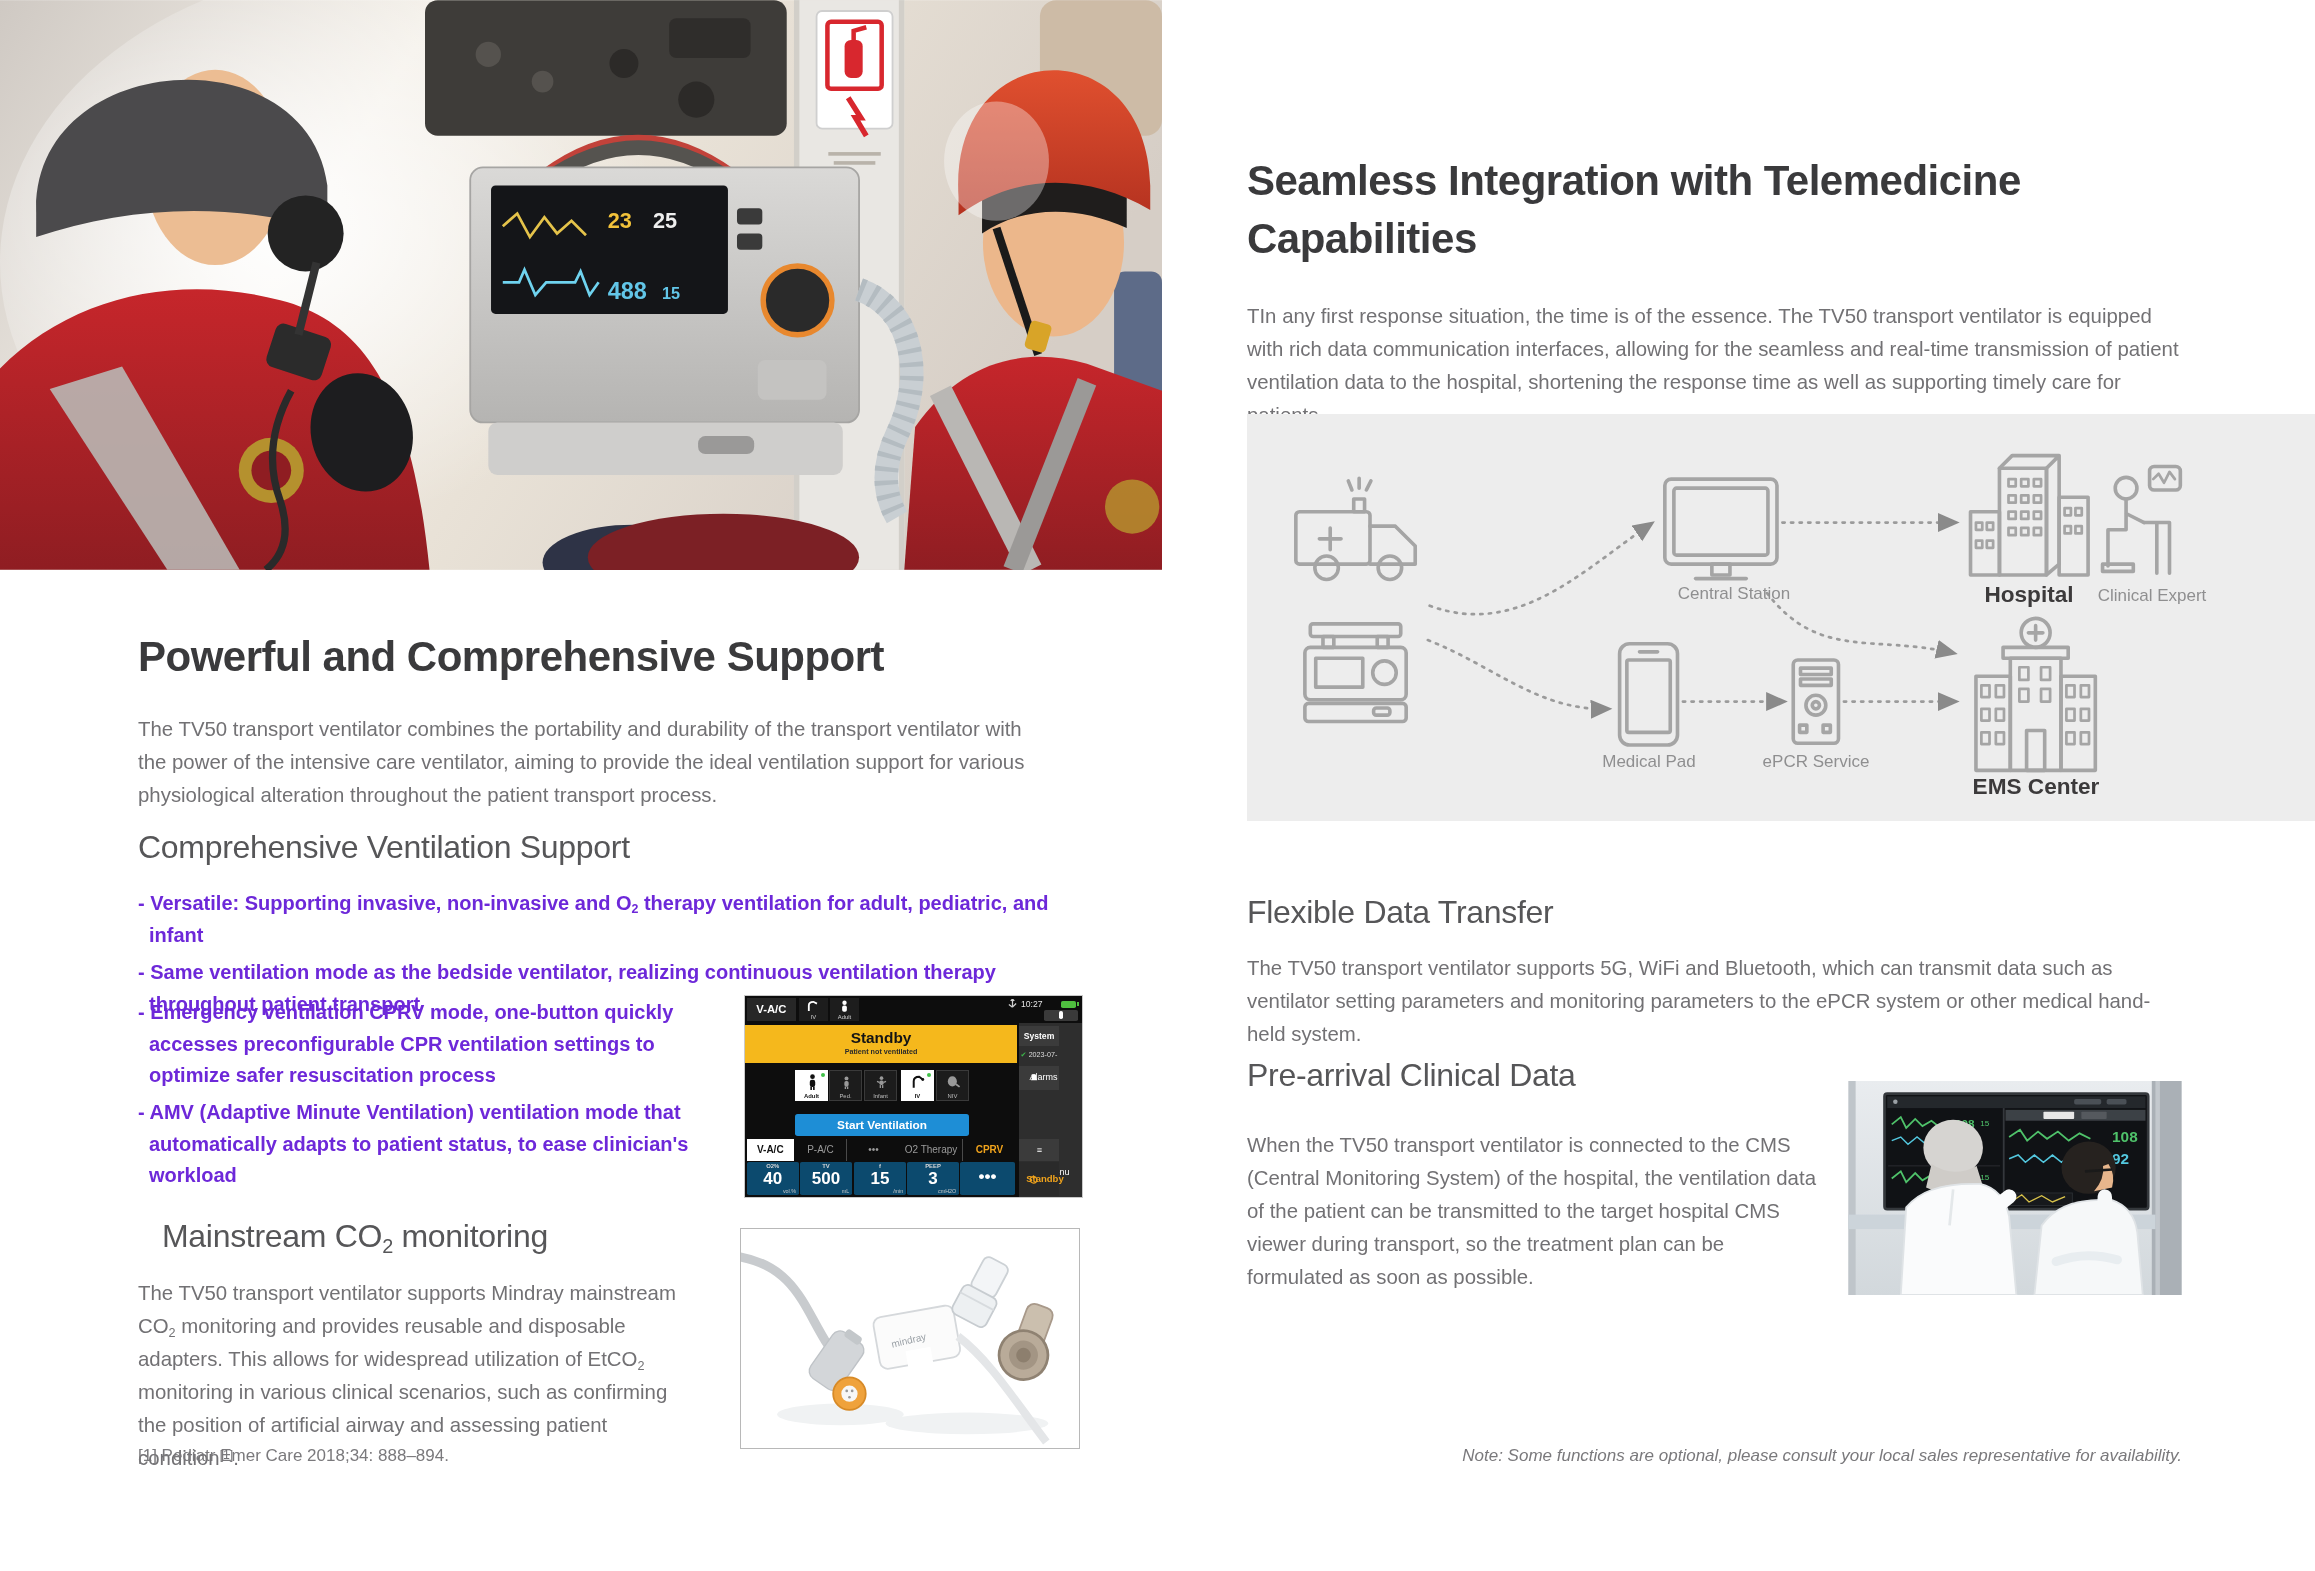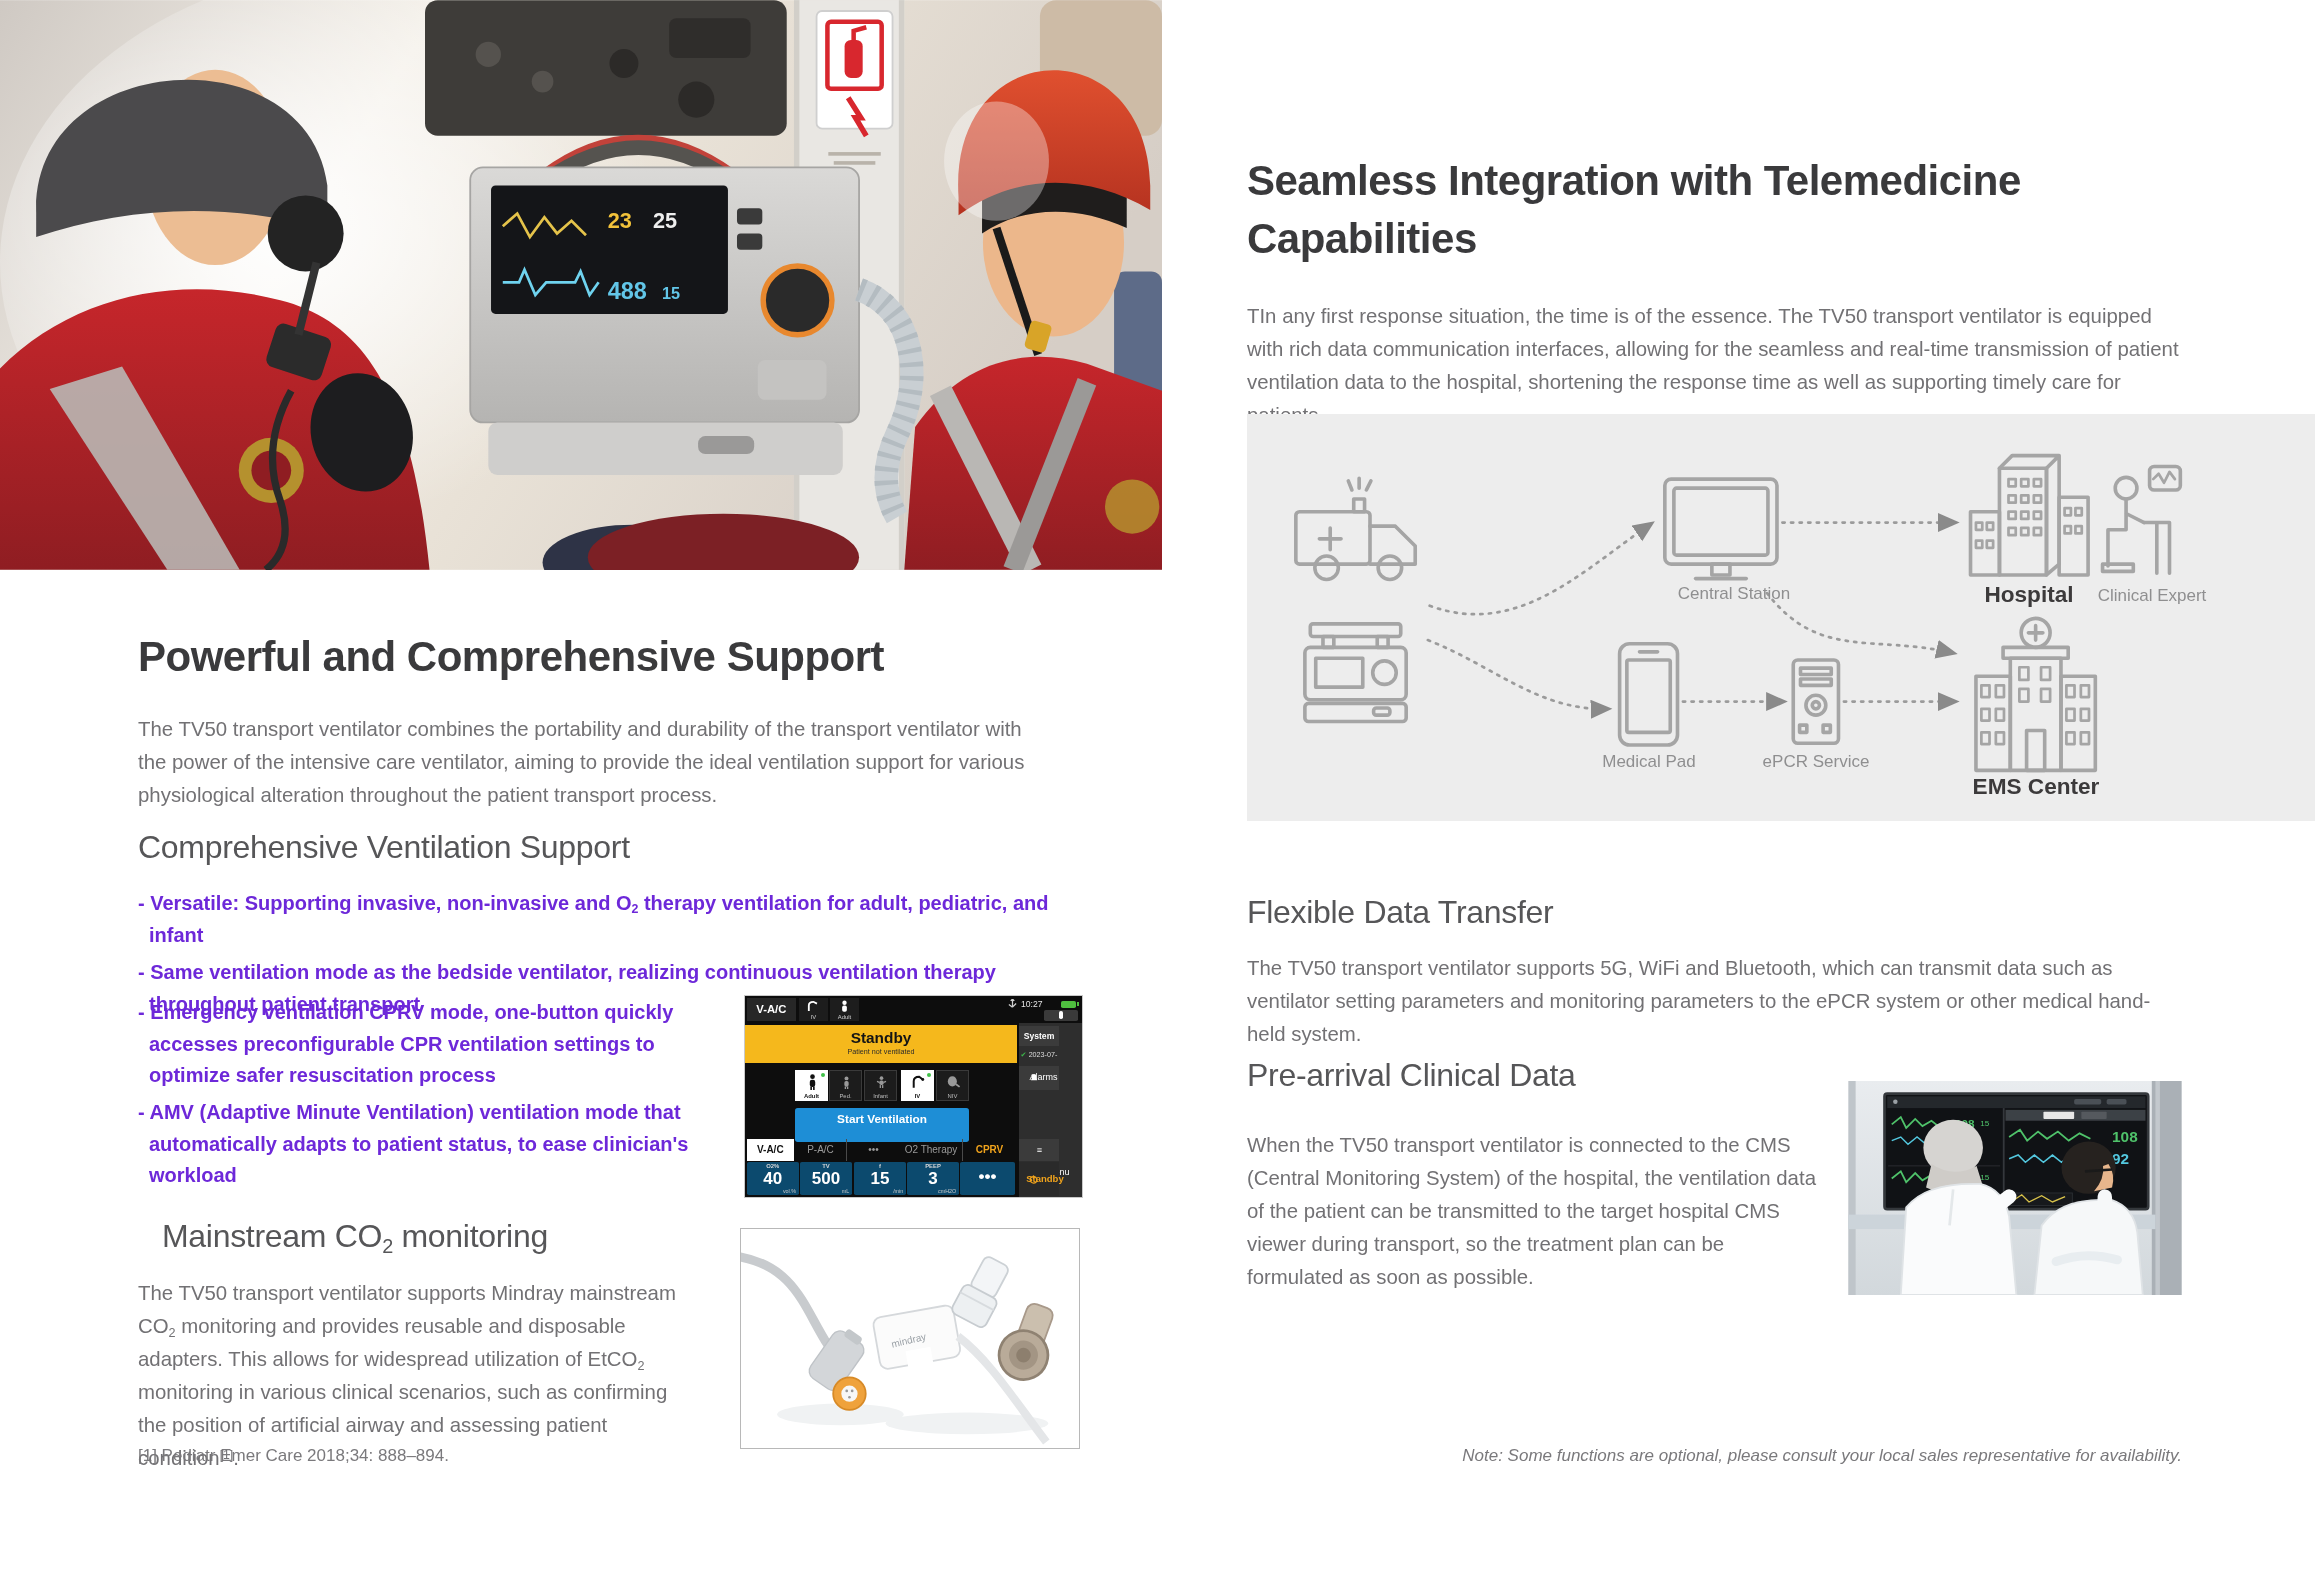--- a/index.html
+++ b/index.html
@@ -28,27 +28,27 @@
     font-size:11.3px; font-weight:700; text-align:center; line-height:23.5px; }
   .vu-icbox { top:1.8px; width:29px; height:23.5px; background:#1d1d1d; text-align:center; }
   .vu-icbox .lbl { position:absolute; bottom:0.9px; left:0; width:100%; font-size:5.9px; color:#cfcfcf; }
   .vu-time { left:276px; top:2.7px; font-size:8.6px; color:#e6e6e6; }
   .vu-batt { left:316px; top:4.5px; width:15.4px; height:7.2px; background:#4fbf3f; border-radius:1.8px; }
   .vu-batt:after { content:""; position:absolute; right:-2.7px; top:1.8px; width:1.8px; height:3.6px; background:#4fbf3f; }
   .vu-lockbox { left:299px; top:13.6px; width:34px; height:11.8px; background:#3a3a3a; border-radius:1.8px; }
   .vu-lockbox span { position:absolute; left:15.4px; top:1.8px; width:3.6px; height:8.1px; background:#fff; border-radius:1.8px; }
   .vu-banner { left:0; top:29px; width:272px; height:38px; background:#f5b81c; text-align:center; }
   .vu-banner .t { position:static; display:block; margin-top:3.6px; font-size:15.4px; font-weight:700; color:#141414; }
-  .vu-banner .s { position:static; display:block; font-size:7.2px; font-weight:400; color:#2b2b2b; }
+  .vu-banner .s { position:static; display:block; font-size:7.2px; font-weight:700; color:#2b2b2b; }
   .vu-ptbtn { top:74px; width:33px; height:31px; background:#1c1c1c; border:0.9px solid #3a3a3a; text-align:center; }
   .vu-ptbtn.sel { background:#ffffff; border-color:#fff; }
   .vu-ptbtn .lbl { position:absolute; bottom:0.9px; left:0; width:100%; font-size:5.9px; color:#bdbdbd; }
   .vu-ptbtn.sel .lbl { color:#111; font-weight:700; }
   .vu-dot { position:absolute; right:1.8px; top:1.8px; width:4.5px; height:4.5px; border-radius:50%; background:#41c24a; }
-  .vu-start { left:50px; top:112px; width:174px; height:34px; background:#1e8ed6; border-radius:2.7px;
+  .vu-start { left:50px; top:118px; width:174px; height:22px; background:#1e8ed6; border-radius:2.7px;
     color:#fff; font-size:11.8px; font-weight:700; text-align:center; line-height:23.5px; }
   .vu-tab { top:143px; height:22px; font-size:10px; line-height:22px; text-align:center; color:#9a9a9a; }
   .vu-tab.sel { background:#ffffff; color:#111; font-weight:700; }
   .vu-tab.cprv { color:#f0a31c; font-weight:700; }
   .vu-param { top:166px; width:52px; height:33px; background:#0c4a6e; border-radius:1.8px; }
   .vu-param .pl { position:absolute; top:0.9px; left:0; width:100%; text-align:center; font-size:5.9px; color:#d8d8d8; font-weight:700; }
   .vu-param .pv { position:absolute; top:7.2px; left:0; width:100%; text-align:center; font-size:17px; font-weight:700; color:#fff; }
   .vu-param .pu { position:absolute; bottom:0.9px; right:2.7px; font-size:5.4px; color:#c9c9c9; }
   .vu-side { left:274px; top:27px; width:63px; height:174px; background:#2e2e2e; }
   .vu-scell { left:0; width:40px; background:#3b3b3b; color:#fff; text-align:center; }

